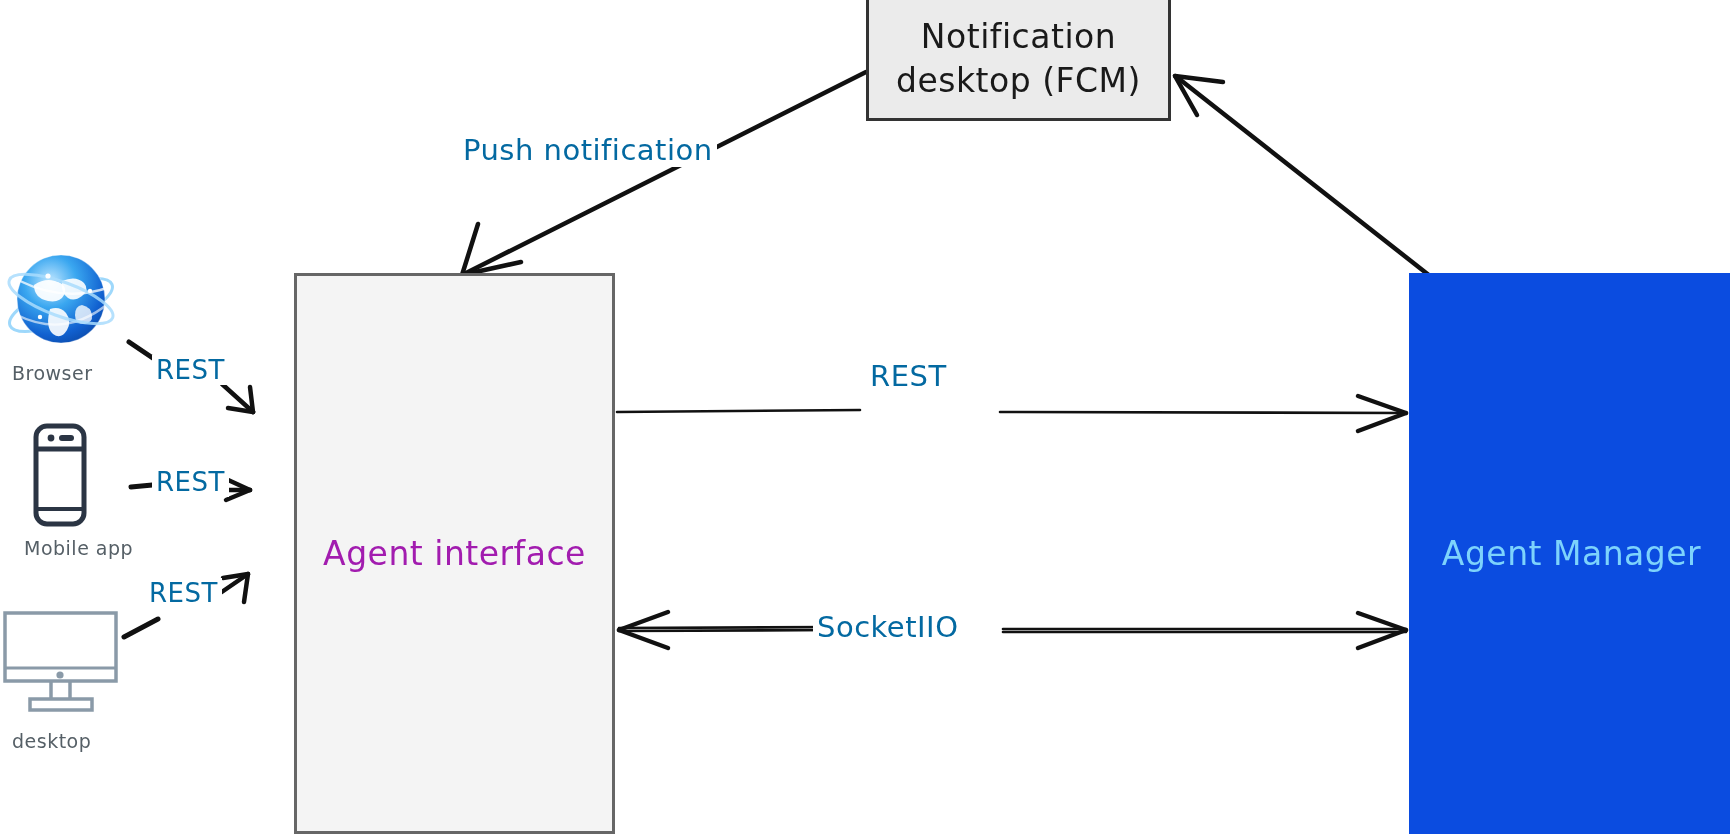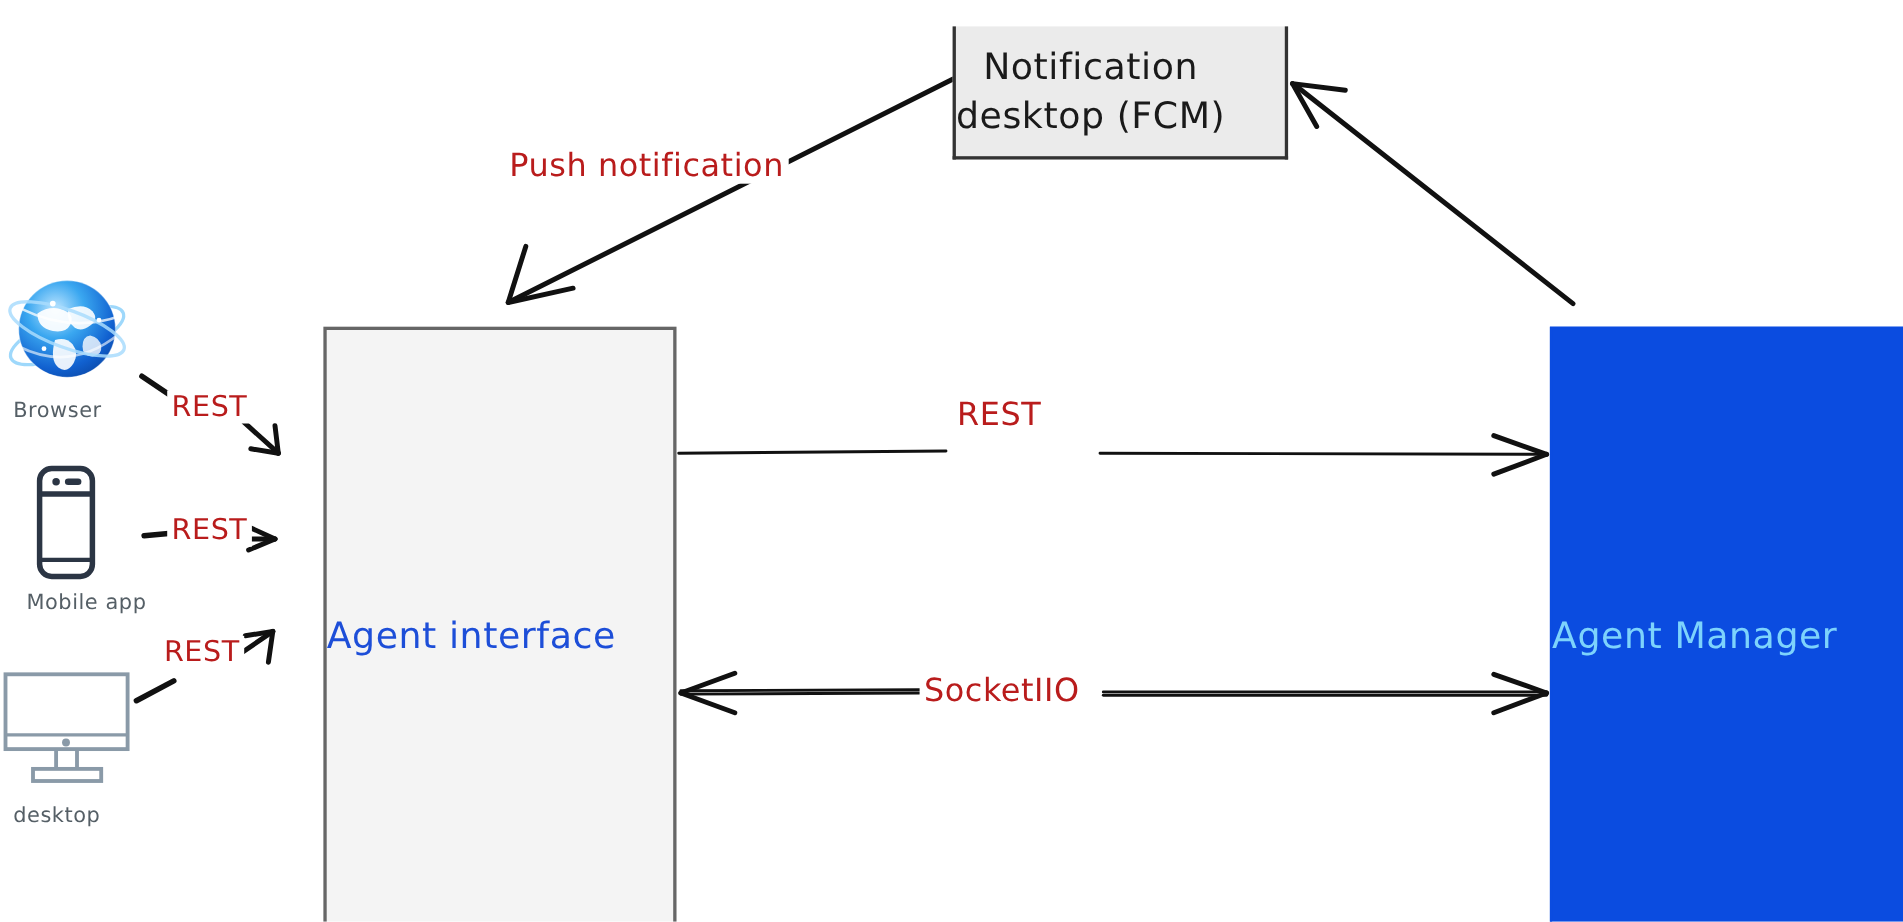--- a/index.html
+++ b/index.html
@@ -22,23 +22,22 @@
     left: 0;
     top: 0;
     width: 1730px;
     height: 838px;
   }
   .node-box {
     position: absolute;
     box-sizing: border-box;
     display: flex;
     align-items: center;
-    justify-content: flex-start;
+    justify-content: center;
     text-align: center;
-    margin-top: 24px;
   }
   .hand {
     font-family: "DejaVu Sans", sans-serif;
     font-weight: 400;
     letter-spacing: 0.5px;
   }
   #notification-box {
     left: 866px;
     top: 0px;
     width: 305px;
@@ -54,21 +53,21 @@
   }
   #agent-interface-box {
     left: 294px;
     top: 273px;
     width: 321px;
     height: 561px;
     background: #f4f4f4;
     border: 3px solid #666666;
   }
   #agent-interface-box .label {
-    color: #1d4ed8;
+    color: #a21caf;
     font-size: 33px;
   }
   #agent-manager-box {
     left: 1409px;
     top: 273px;
     width: 325px;
     height: 561px;
     background: #0b4ce0;
     border: 2px solid #0b4ce0;
   }
@@ -81,32 +80,32 @@
     color: #555f66;
     font-size: 19px;
     text-align: right;
     white-space: nowrap;
   }
   #browser-label { left: 12px; top: 362px; }
   #mobile-label  { left: 24px;  top: 537px; }
   #desktop-label { left: 12px; top: 730px; }
   .edge-label {
     position: absolute;
-    color: #b91c1c;
+    color: #0369a1;
     font-size: 27px;
     white-space: nowrap;
     background: #ffffff;
     padding: 0 4px;
   }
   #label-rest-browser { left: 152px; top: 355px; font-size: 26px; }
   #label-rest-mobile  { left: 152px; top: 467px; font-size: 26px; }
   #label-rest-desktop { left: 145px; top: 578px; font-size: 26px; }
   #label-push         { left: 459px; top: 133px; font-size: 29px; }
   #label-rest-mgr     { left: 866px; top: 359px; font-size: 29px; }
-  #label-socketio     { left: 836px; top: 610px; font-size: 29px; }
+  #label-socketio     { left: 813px; top: 610px; font-size: 29px; }
   .icon-wrap { position: absolute; }
   #browser-icon-wrap { left: 4px;  top: 243px; width: 115px; height: 112px; }
   #mobile-icon-wrap  { left: 32px; top: 422px; width: 56px;  height: 106px; }
   #desktop-icon-wrap { left: 2px;  top: 610px; width: 117px; height: 110px; }
 </style>
 </head>
 <body>
 
 <div id="canvas">
 

